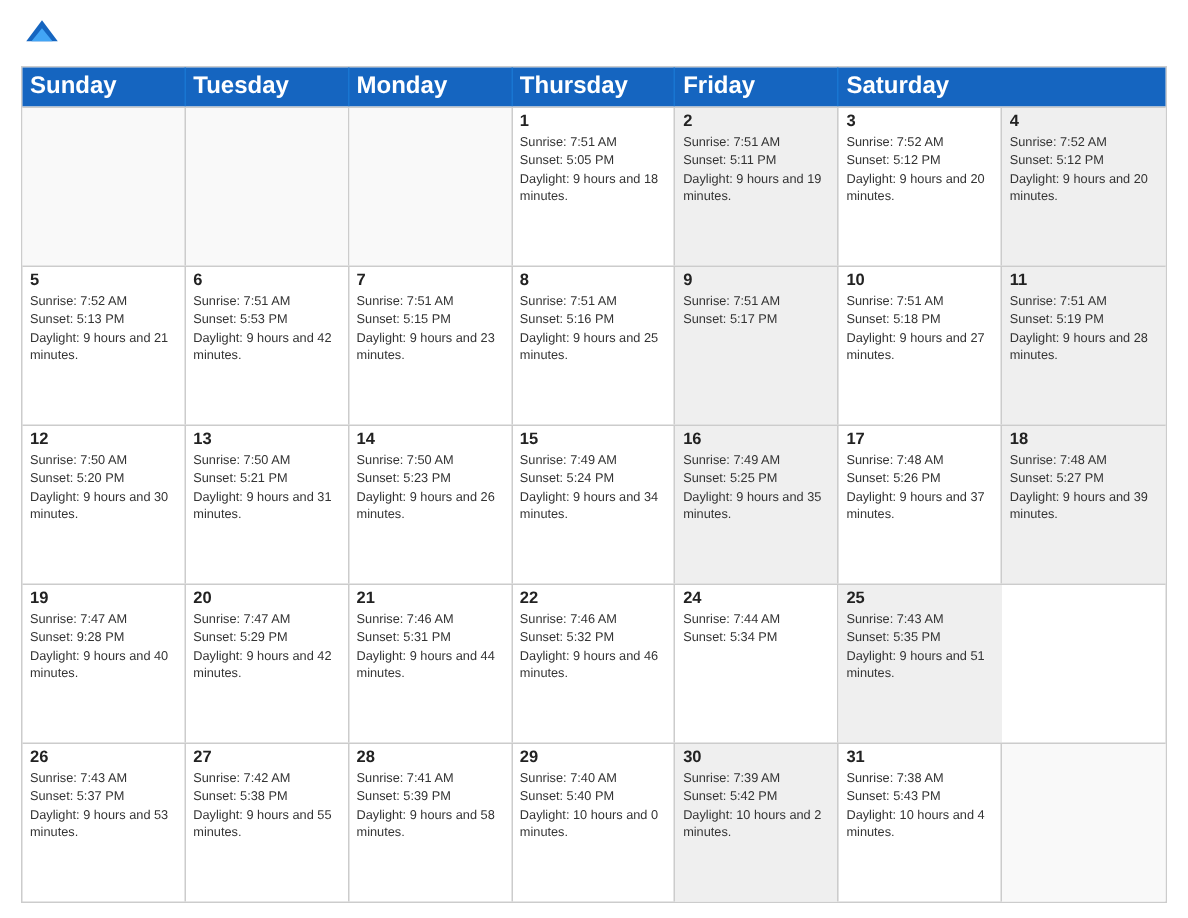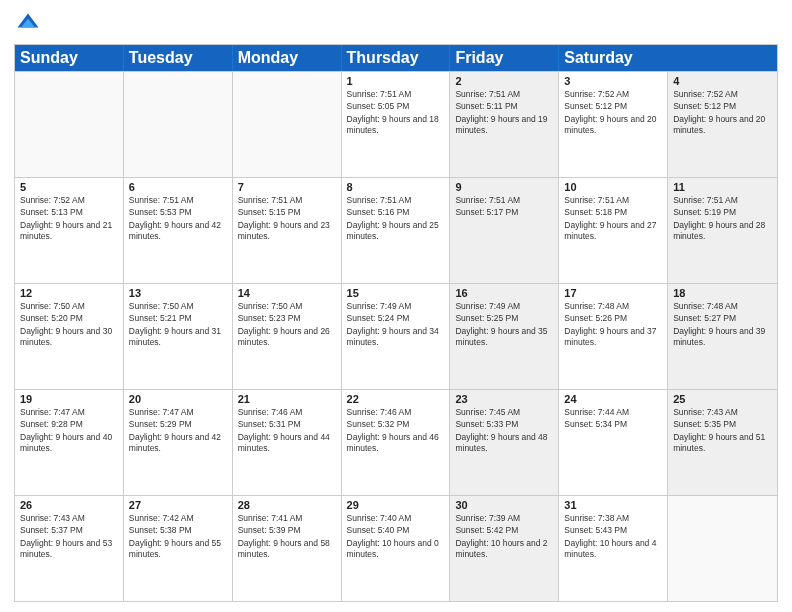--- a/index.html
+++ b/index.html
@@ -274,26 +274,20 @@
             <div class="cell-text">Sunrise: 7:46 AM</div>
             <div class="cell-text">Sunset: 5:31 PM</div>
             <div class="cell-text">Daylight: 9 hours and 44 minutes.</div>
           </div>
           <div class="cal-cell">
             <div class="day-num">22</div>
             <div class="cell-text">Sunrise: 7:46 AM</div>
             <div class="cell-text">Sunset: 5:32 PM</div>
             <div class="cell-text">Daylight: 9 hours and 46 minutes.</div>
           </div>
-          <div class="cal-cell shaded">
-            <div class="day-num">23</div>
-            <div class="cell-text">Sunrise: 7:45 AM</div>
-            <div class="cell-text">Sunset: 5:33 PM</div>
-            <div class="cell-text">Daylight: 9 hours and 48 minutes.</div>
-          </div>
           <div class="cal-cell">
             <div class="day-num">24</div>
             <div class="cell-text">Sunrise: 7:44 AM</div>
             <div class="cell-text">Sunset: 5:34 PM</div>
           </div>
           <div class="cal-cell shaded">
             <div class="day-num">25</div>
             <div class="cell-text">Sunrise: 7:43 AM</div>
             <div class="cell-text">Sunset: 5:35 PM</div>
             <div class="cell-text">Daylight: 9 hours and 51 minutes.</div>

